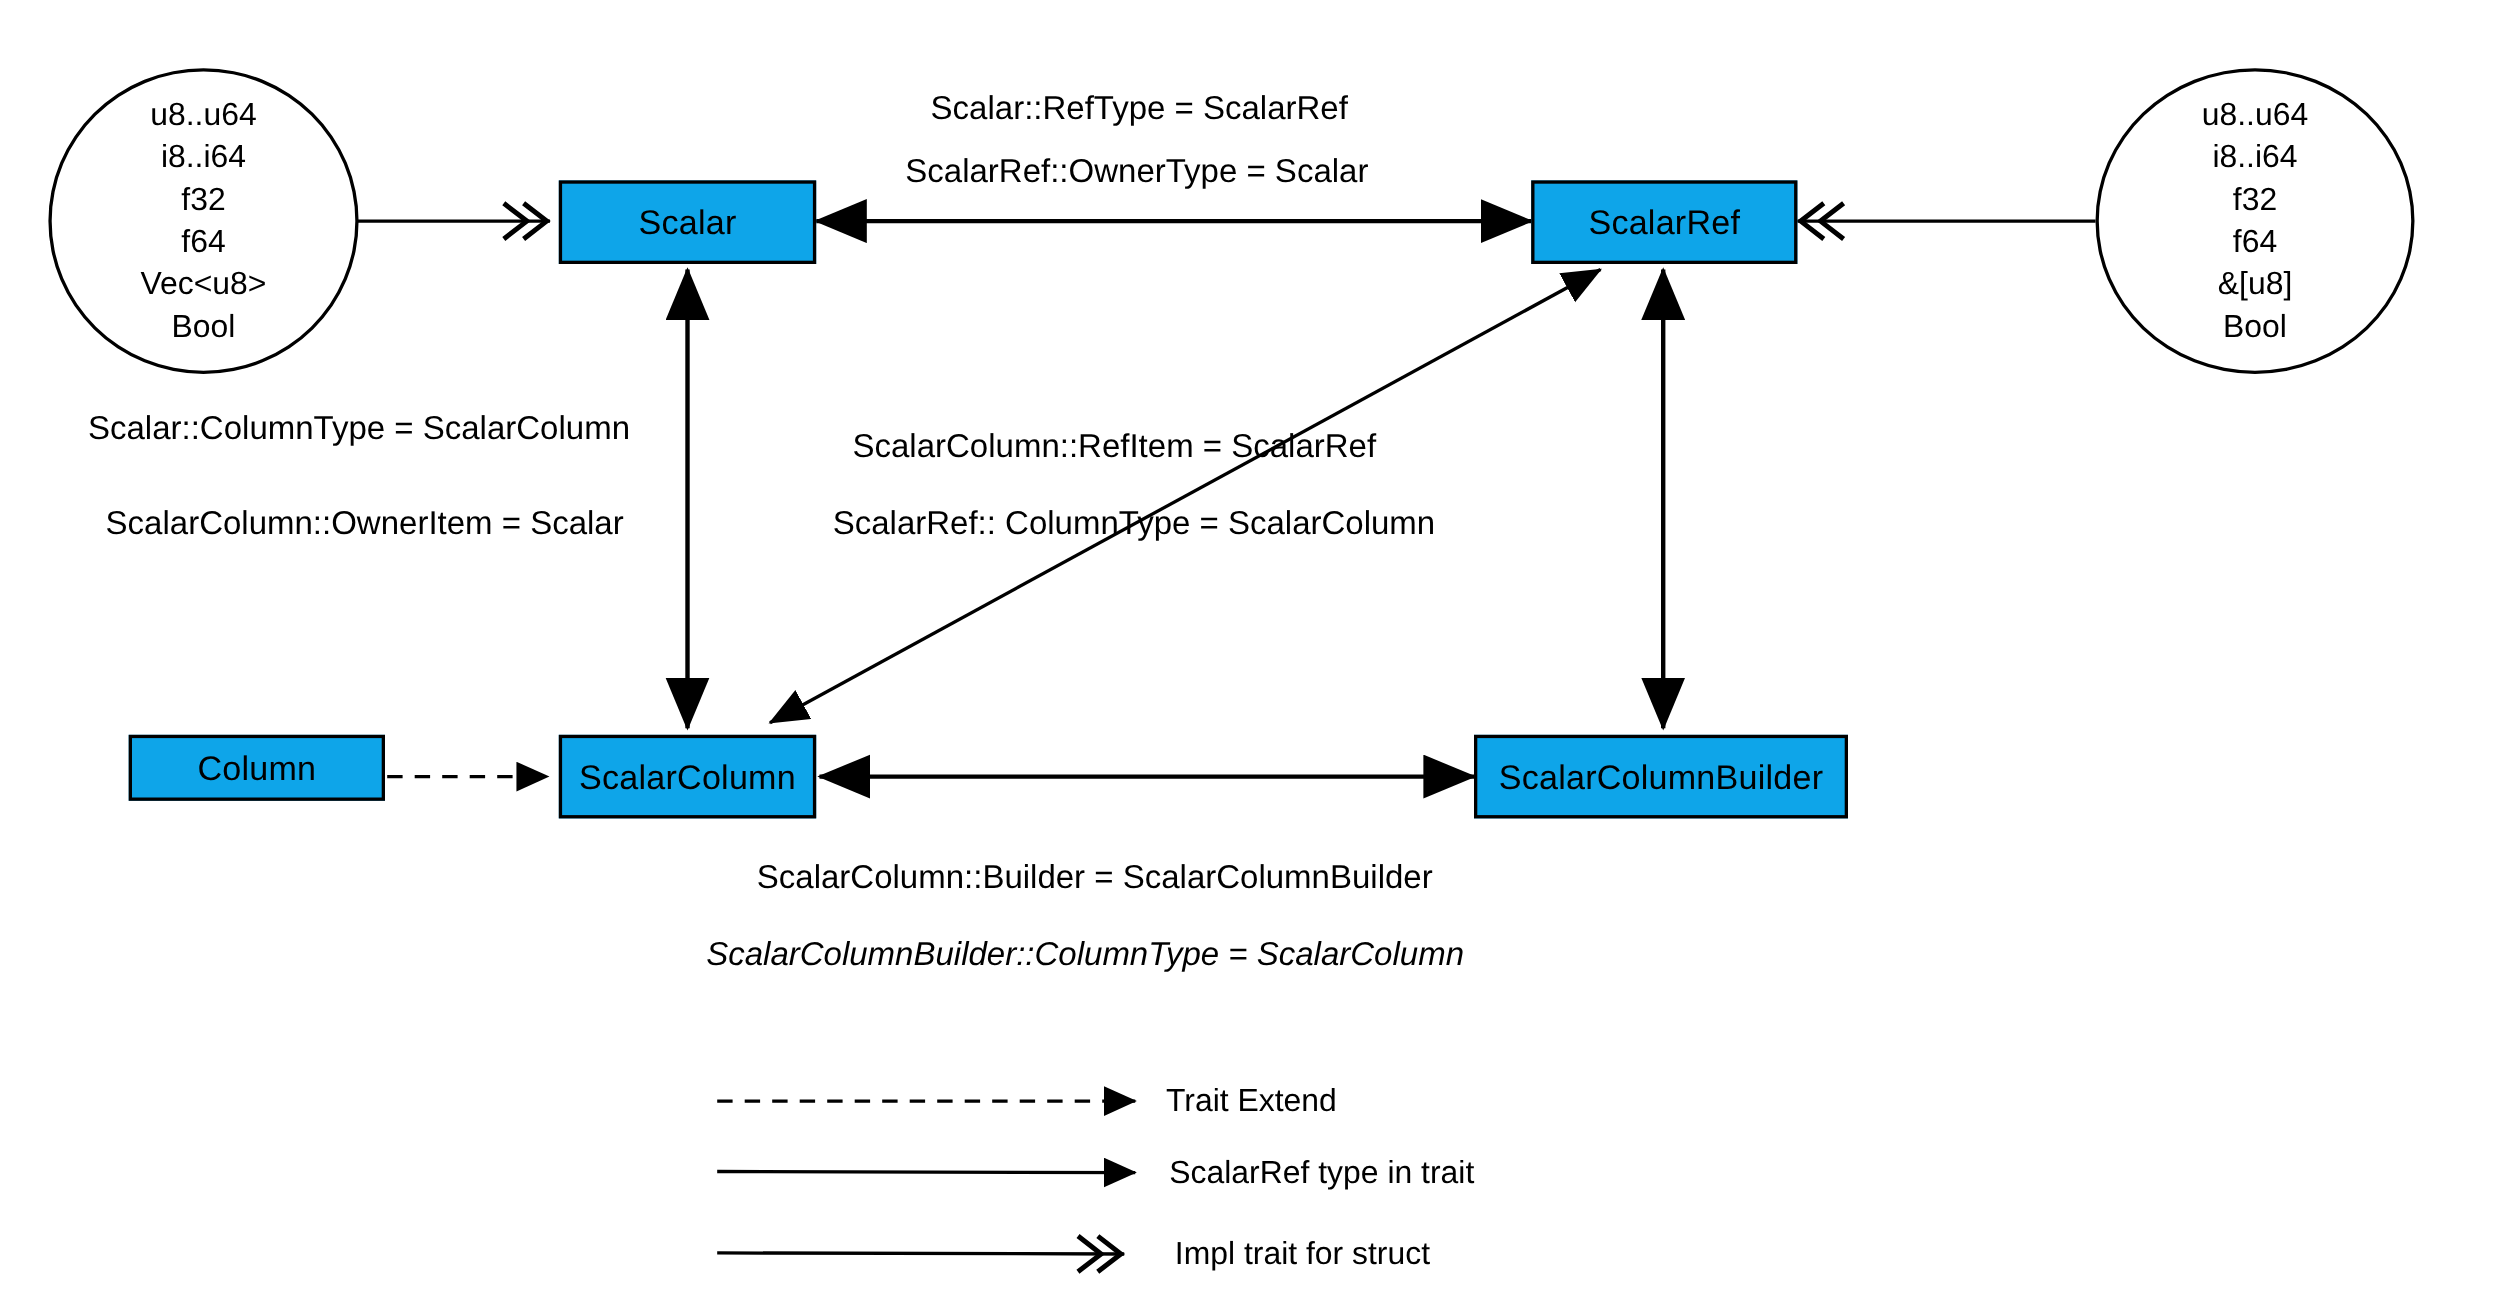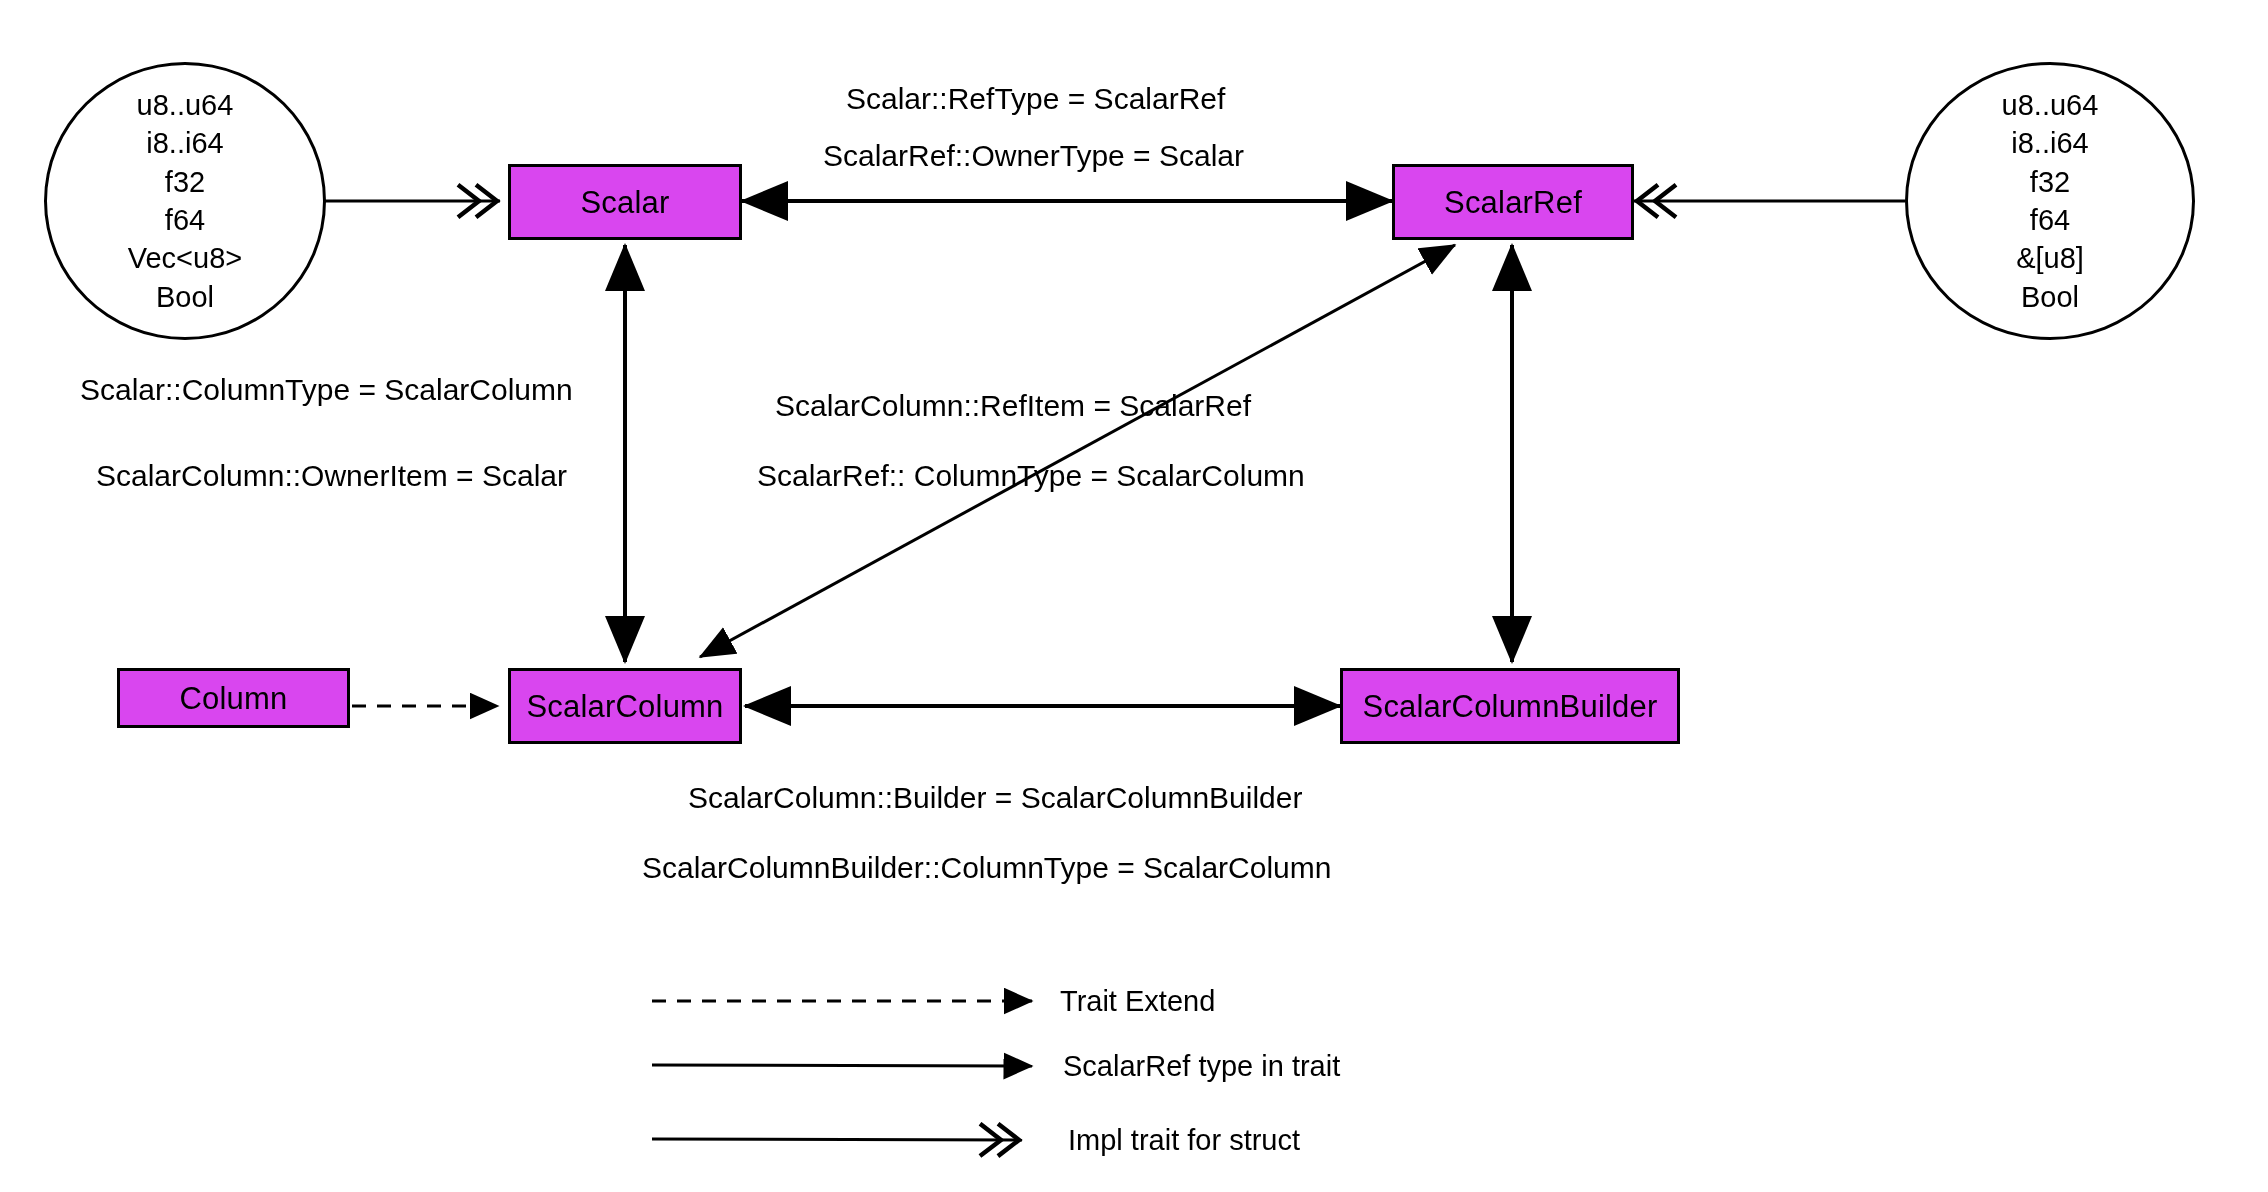--- a/index.html
+++ b/index.html
@@ -22,21 +22,21 @@
     position: absolute;
     left: 0;
     top: 0;
     width: 2268px;
     height: 1192px;
   }
   .node-box {
     position: absolute;
     box-sizing: border-box;
     border: 3px solid #000000;
-    background: #d946ef;
+    background: #0ea5e9;
     display: flex;
     align-items: center;
     justify-content: center;
     font-size: 31px;
     line-height: 1;
     letter-spacing: 0.2px;
     white-space: nowrap;
     text-align: right;
   }
   .node-ellipse {
@@ -176,21 +176,21 @@
   <div class="edge-label" style="left:80px; top:375px;">Scalar::ColumnType = ScalarColumn</div>
 
   <div class="edge-label" style="left:96px; top:461px;">ScalarColumn::OwnerItem = Scalar</div>
 
   <div class="edge-label" style="left:775px; top:391px;">ScalarColumn::RefItem = ScalarRef</div>
 
   <div class="edge-label" style="left:757px; top:461px;">ScalarRef:: ColumnType = ScalarColumn</div>
 
   <div class="edge-label" style="left:688px; top:783px;">ScalarColumn::Builder = ScalarColumnBuilder</div>
 
-  <div class="edge-label" style="left:642px; top:853px;">ScalarColumnBuilder::ColumnType = ScalarColumn</div>
+  <div class="edge-label" style="left:642px; top:853px;font-style:italic;">ScalarColumnBuilder::ColumnType = ScalarColumn</div>
 
   <div class="legend-label" style="left:1060px; top:987px;">Trait Extend</div>
 
   <div class="legend-label" style="left:1063px; top:1052px;">ScalarRef type in trait</div>
 
   <div class="legend-label" style="left:1068px; top:1126px;">Impl trait for struct</div>
 
 </div>
 
 </body></html>

